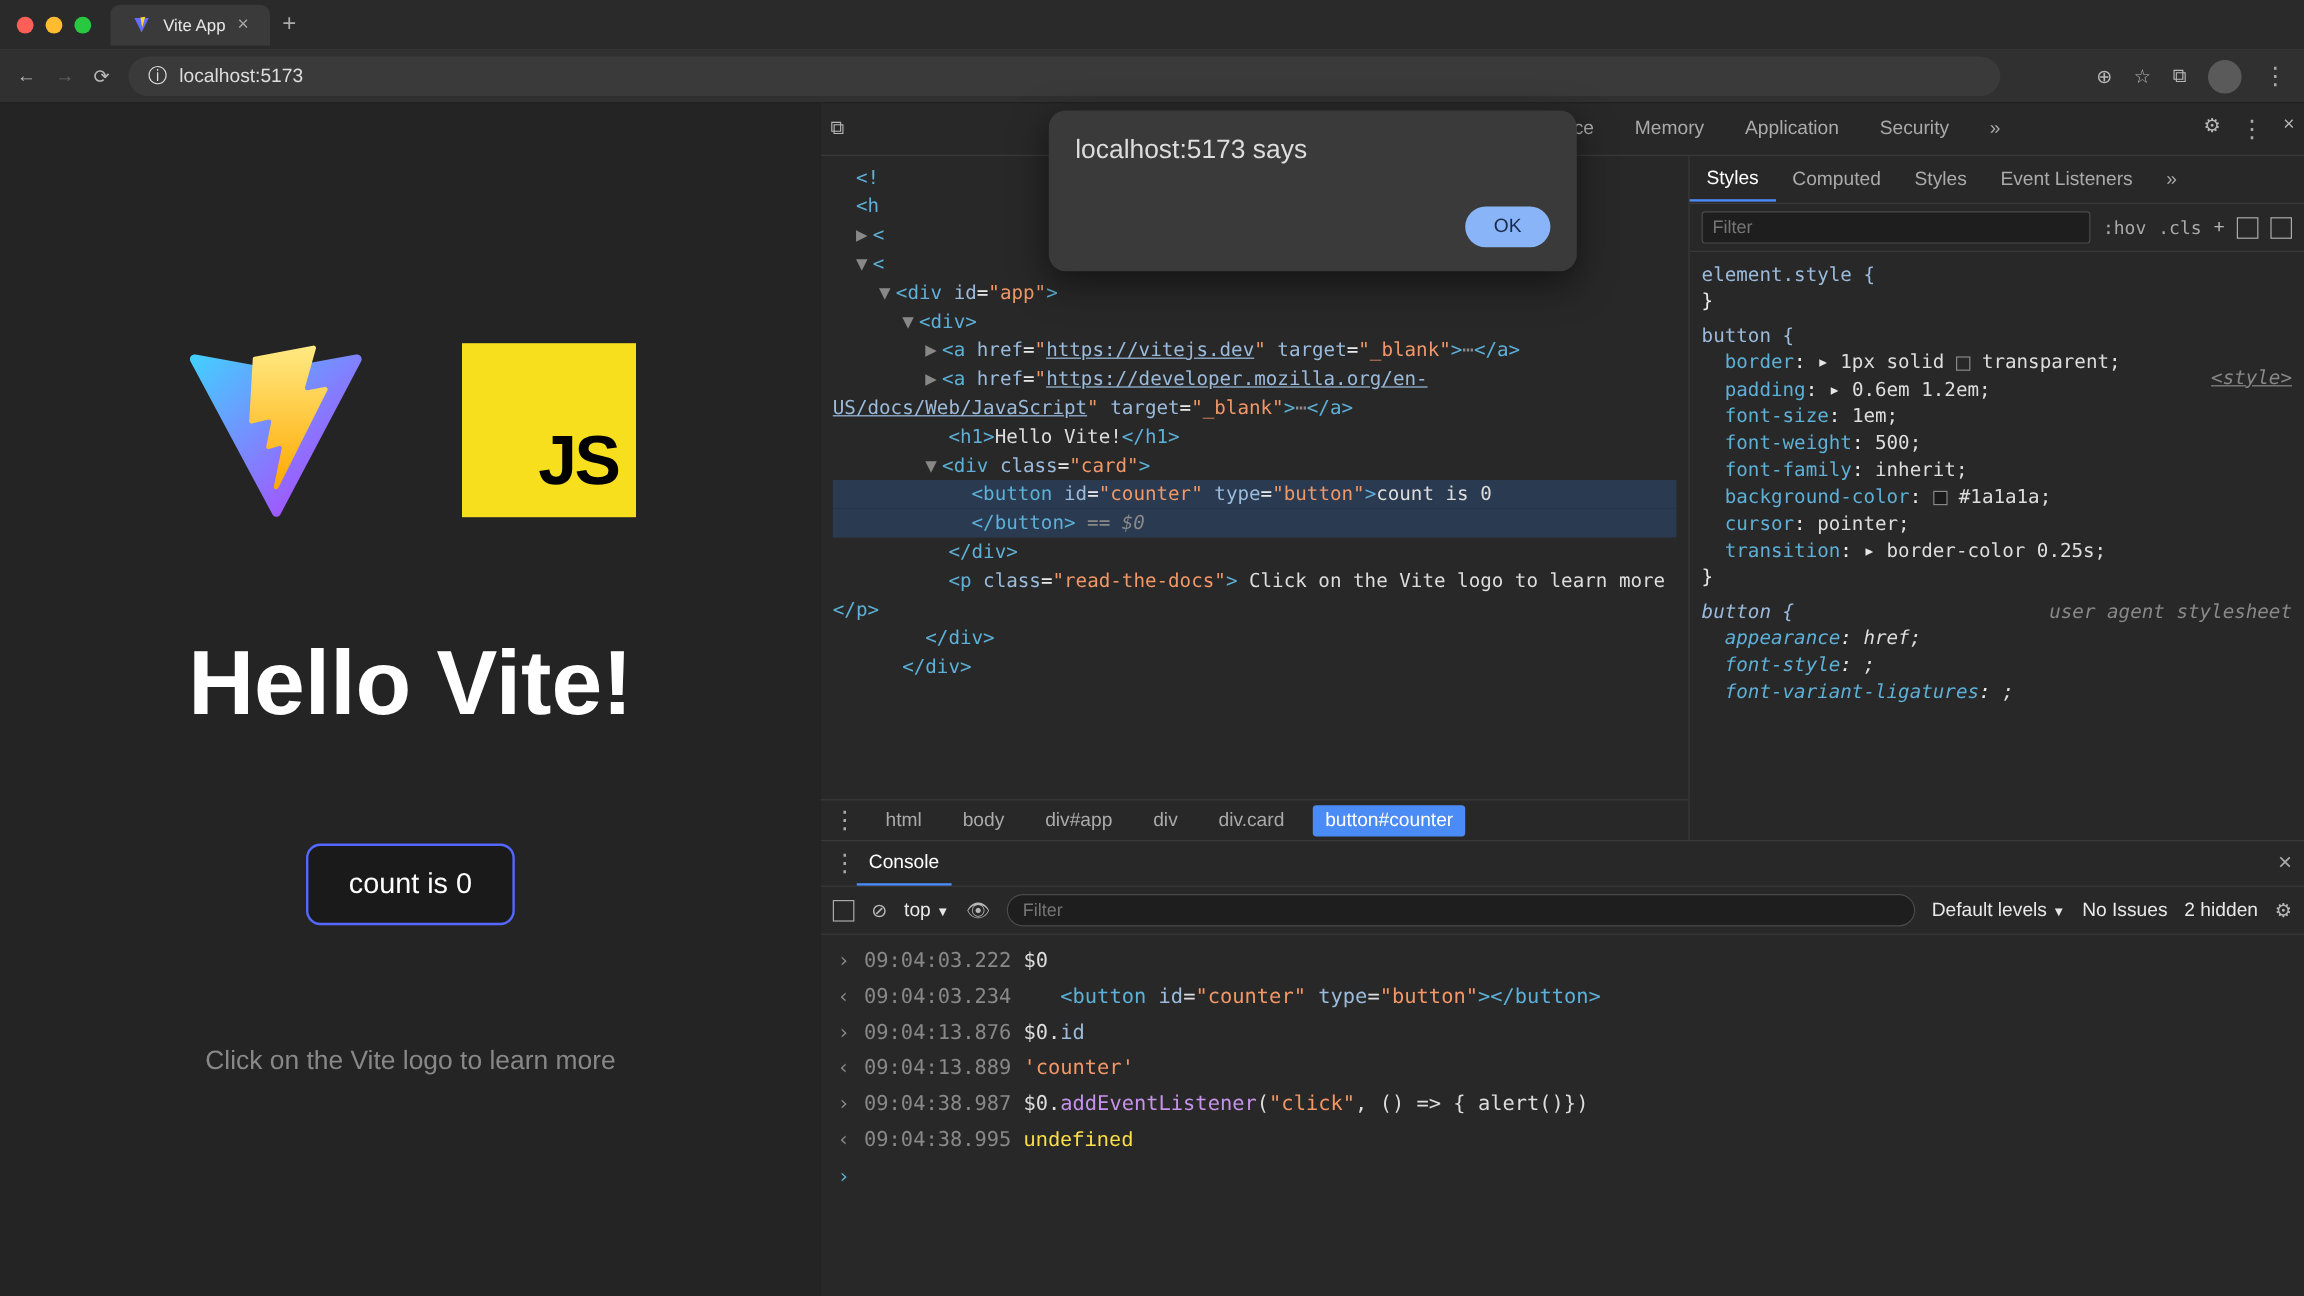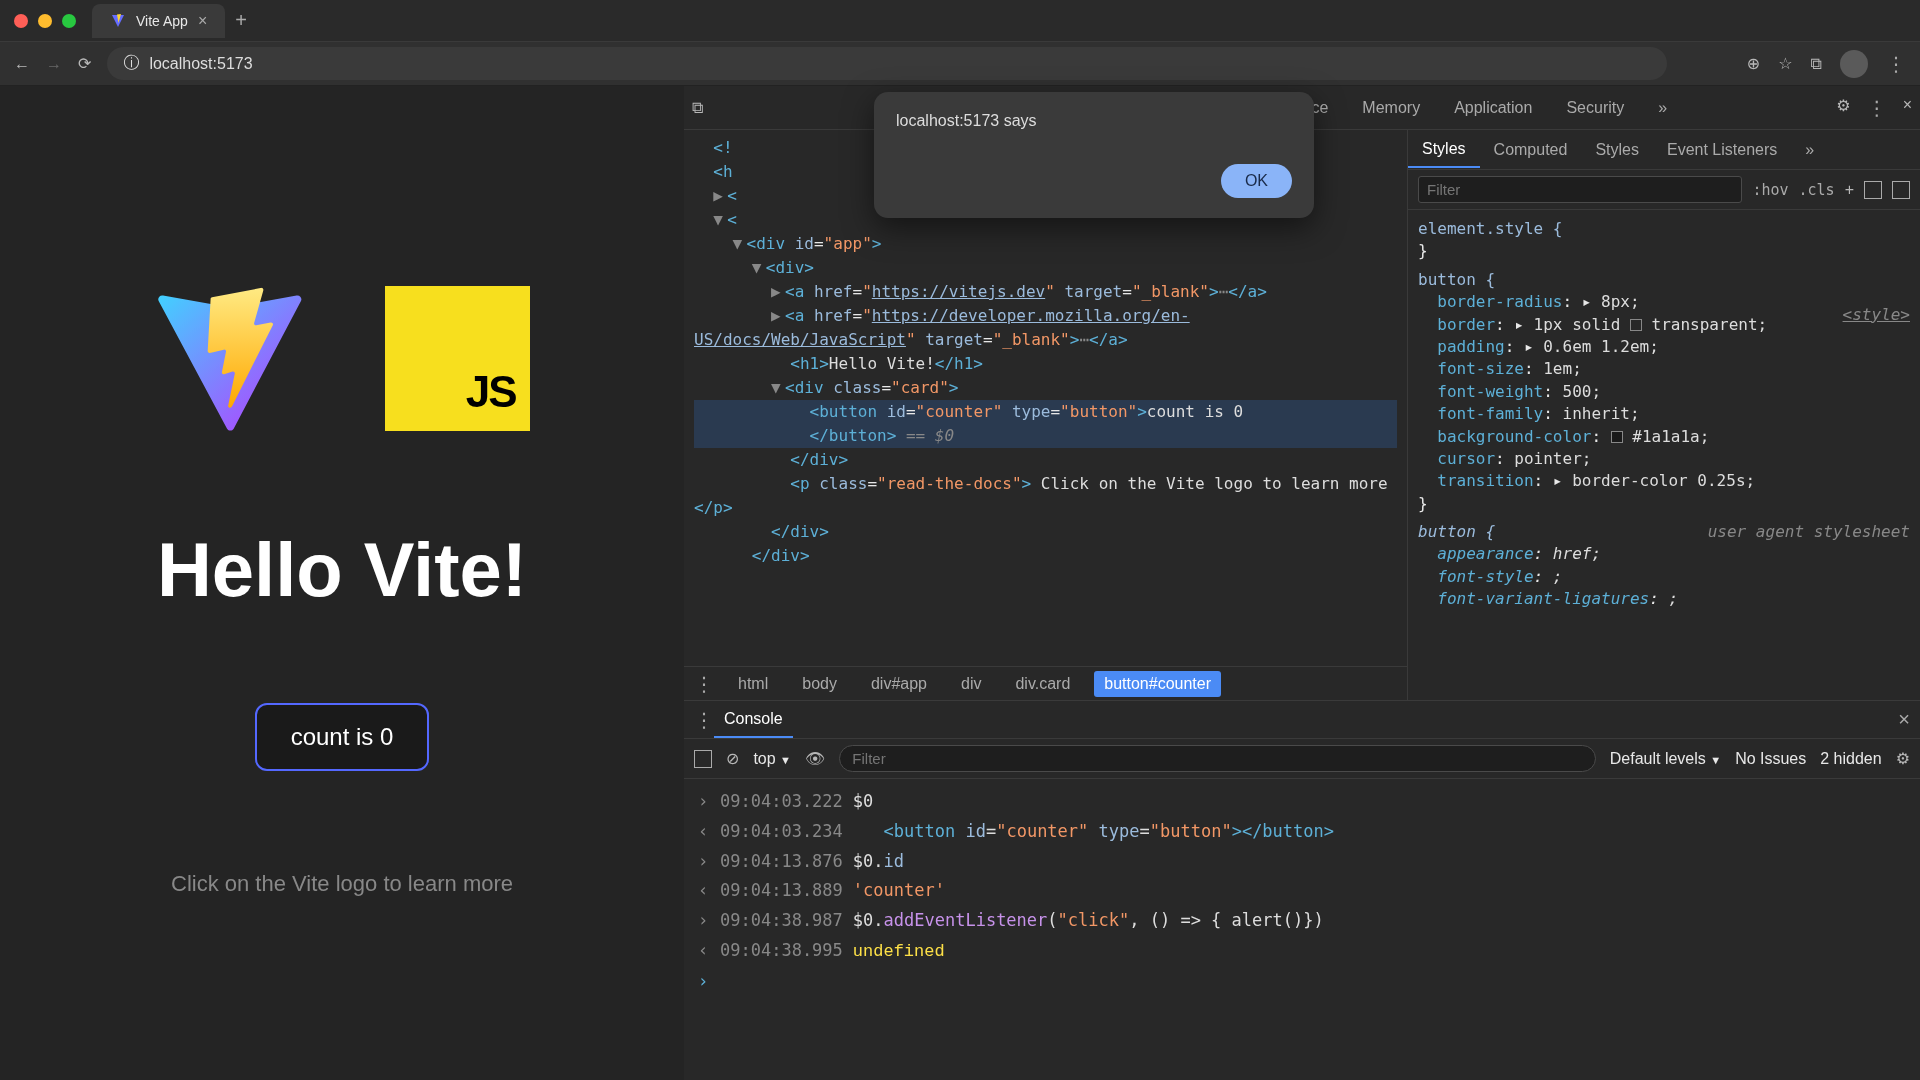--- a/index.html
+++ b/index.html
@@ -19,21 +19,21 @@
   .urlbox { flex: 0 0 auto; display: flex; align-items: center; gap: 10px; background: #3a3a3a; border-radius: 20px; padding: 6px 16px; font-size: 16px; color: #ddd; width: 1560px; }
   .addrbar-right { margin-left: auto; display: flex; gap: 18px; align-items: center; }
   .avatar { width: 28px; height: 28px; border-radius: 50%; background: #5a5a5a; }
   
   
   .content { display: flex; height: calc(1080px - 86px); }
   .page { width: 684px; background: #242424; color: #fff; display: flex; flex-direction: column; align-items: center; padding-top: 200px; }
   .logos { display: flex; gap: 80px; margin-bottom: 90px; }
   .vite-logo { width: 150px; height: 150px; }
   .js-logo { width: 145px; height: 145px; background: #f7df1e; display: flex; align-items: flex-end; justify-content: flex-end; padding: 14px; }
-  .js-text { font-size: 44px; font-weight: 800; color: #000; letter-spacing: -2px; }
+  .js-text { font-size: 58px; font-weight: 800; color: #000; letter-spacing: -2px; }
   .hello { font-size: 76px; font-weight: 600; margin-bottom: 90px; }
   .counter-btn { background: #1a1a1a; border: 2px solid #5468ff; color: #fff; font-size: 24px; font-weight: 500; padding: 18px 34px; border-radius: 12px; margin-bottom: 100px; }
   .docs-p { color: #888; font-size: 22px; }
   
   
   .devtools { flex: 1; display: flex; flex-direction: column; background: #282828; font-size: 16px; position: relative; }
   .dt-tabs { height: 44px; display: flex; align-items: center; border-bottom: 1px solid #3a3a3a; padding: 0 8px; gap: 18px; }
   .dt-tab { padding: 10px 8px; color: #aaa; cursor: pointer; }
   .dt-tab.cut { color: #aaa; }
   .dt-tabs-right { margin-left: auto; display: flex; gap: 16px; }
@@ -80,21 +80,21 @@
   .log-arrow { color: #888; width: 12px; }
   .log-ts { color: #888; }
   .log-code { color: #ddd; }
   .log-str { color: #f29766; }
   .log-fn { color: #c792ea; }
   .log-undef { color: #fde047; font-family: Liberation Mono, monospace; }
   .log-prop { color: #9bbbdc; }
   
   
   .alert-dialog { position: absolute; top: 6px; left: 190px; width: 440px; background: #3a3a3a; border-radius: 14px; padding: 20px 22px; box-shadow: 0 10px 30px rgba(0,0,0,.5); z-index: 100; }
-  .alert-title { color: #ddd; font-size: 16px; margin-bottom: 34px; }
+  .alert-title { color: #ddd; font-size: 22px; margin-bottom: 34px; }
   .alert-ok { float: right; background: #8ab4f8; color: #1a2b4a; border: none; padding: 8px 24px; border-radius: 20px; font-size: 16px; font-weight: 500; }
   
   .icon-sq { width: 18px; height: 18px; border: 1px solid #aaa; }
   .more-v { font-size: 20px; color: #aaa; }
   .dd-arrow { font-size: 11px; }
 </style>
 </head>
 <body>
 
 <div class="titlebar">
@@ -225,21 +225,20 @@
           <span class="hov">:hov</span>
           <span class="cls">.cls</span>
           <span class="nav-icon">+</span>
           <span class="icon-sq"></span>
           <span class="icon-sq"></span>
         </div>
         <div class="styles-body">
 <div><span class="sel-name">element.style {</span></div>
 <div>}</div>
 <div style="margin-top:6px"><span class="src-link">&lt;style&gt;</span><span class="sel-name">button {</span></div>
-<div>&nbsp;&nbsp;<span class="prop-n">border-radius</span>: ▸ <span class="prop-v">8px;</span></div>
 <div>&nbsp;&nbsp;<span class="prop-n">border</span>: ▸ <span class="prop-v">1px solid </span><span class="swatch"></span> <span class="prop-v">transparent;</span></div>
 <div>&nbsp;&nbsp;<span class="prop-n">padding</span>: ▸ <span class="prop-v">0.6em 1.2em;</span></div>
 <div>&nbsp;&nbsp;<span class="prop-n">font-size</span>: <span class="prop-v">1em;</span></div>
 <div>&nbsp;&nbsp;<span class="prop-n">font-weight</span>: <span class="prop-v">500;</span></div>
 <div>&nbsp;&nbsp;<span class="prop-n">font-family</span>: <span class="prop-v">inherit;</span></div>
 <div>&nbsp;&nbsp;<span class="prop-n">background-color</span>: <span class="swatch" style="background:#1a1a1a"></span> <span class="prop-v">#1a1a1a;</span></div>
 <div>&nbsp;&nbsp;<span class="prop-n">cursor</span>: <span class="prop-v">pointer;</span></div>
 <div>&nbsp;&nbsp;<span class="prop-n">transition</span>: ▸ <span class="prop-v">border-color 0.25s;</span></div>
 <div>}</div>
 <div style="margin-top:6px"><span class="ua-title">user agent stylesheet</span><span class="sel-name itprop">button {</span></div>

